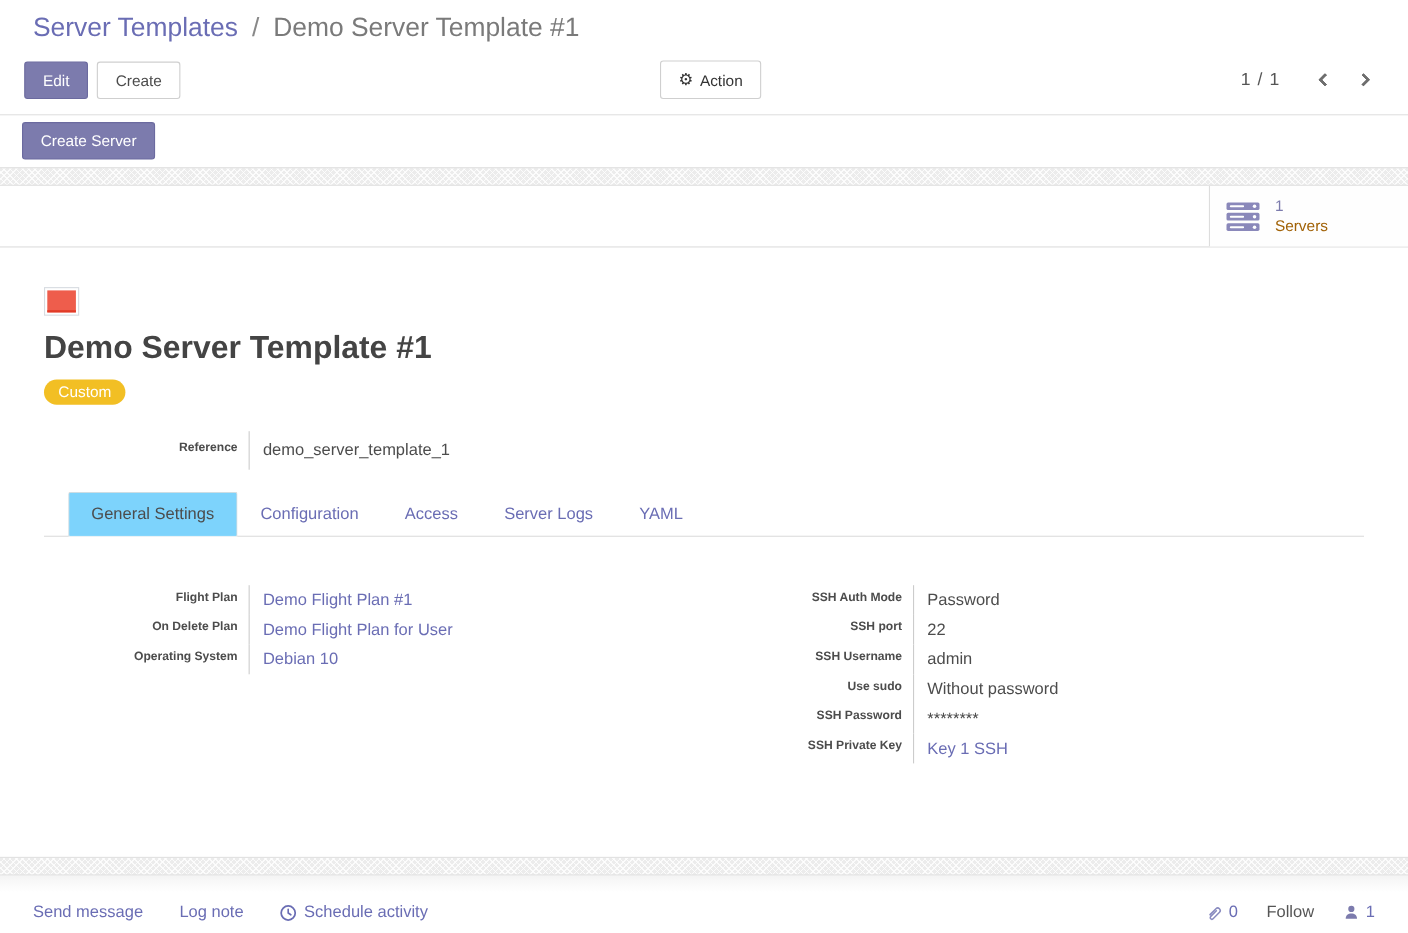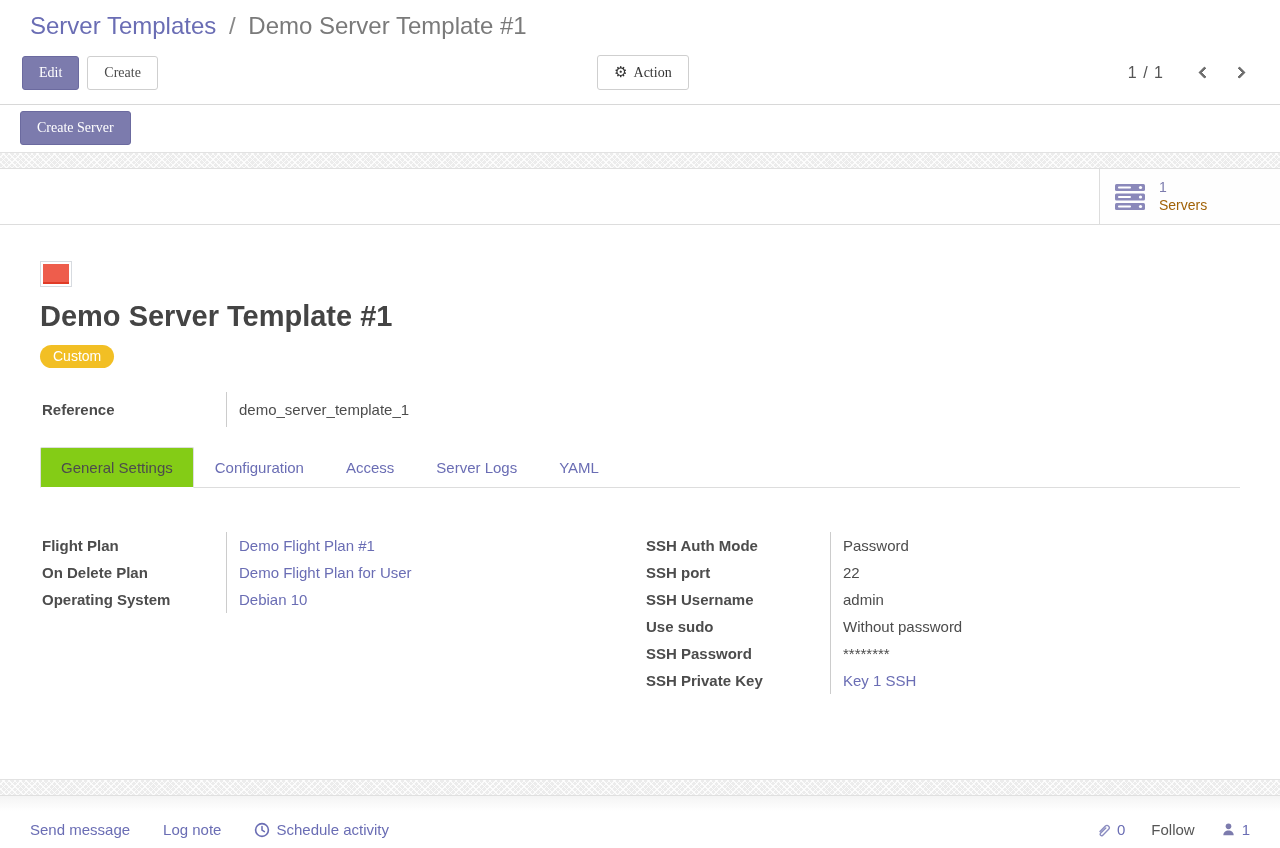--- a/index.html
+++ b/index.html
@@ -17,21 +17,21 @@
   .header { border-bottom: 1px solid #d8d8d8; padding-top: 12px; background: #fff; }
   .breadcrumb { font-size: 24px; padding: 0 30px; margin-bottom: 15px; white-space: nowrap; }
   .breadcrumb .crumb-parent { color: #6a6db4; cursor: pointer; }
   .breadcrumb .crumb-sep { color: #888; margin: 0 6px; }
   .breadcrumb .crumb-current { color: #7a7a7a; }
   .toolbar { display: flex; align-items: center; padding: 0 30px 14px 22px; }
   .toolbar-left { display: flex; gap: 8px; }
   .toolbar-center { flex: 1; display: flex; justify-content: center; }
   .toolbar-right { display: flex; align-items: center; gap: 14px; }
   .btn {
-    font-family: Liberation Serif, serif; font-size: 14px; line-height: 1;
+    font-family: Liberation Sans, sans-serif; font-size: 14px; line-height: 1;
     padding: 9px 16px; border-radius: 3px; cursor: pointer;
     border: 1px solid #cfcfcf; background: #fff; color: #4c4c4c;
   }
   .btn-primary { background: #7c7bad; border-color: #6b6a9f; color: #fff; }
   .btn-action { display: inline-flex; align-items: center; gap: 6px; color: #333; }
   .gear-glyph { font-size: 15px; line-height: 1; }
   .pager-text { font-size: 16px; color: #555; letter-spacing: 1px; margin-right: 16px; }
   .pager-btn { background: none; border: none; padding: 6px; cursor: pointer; }
   .chev { display: inline-block; width: 9px; height: 9px; border-left: 3px solid #6e6e6e; border-bottom: 3px solid #6e6e6e; border-radius: 1px; }
   .chev-left { transform: rotate(45deg); }
@@ -69,30 +69,30 @@
   }
   .avatar-fill { width: 100%; height: 100%; background: #ee5d4c; border-bottom: 2px solid #e13b27; }
   .record-title { margin-top: 13px; font-size: 29px; font-weight: bold; color: #444; }
   .badge-pill {
     display: inline-block; margin-top: 12px;
     background: #f2bf24; color: #fff; font-weight: normal; font-size: 14px;
     padding: 3px 13px 4px; border-radius: 12px;
   }
 
   .field-grid-single { margin-top: 24px; width: 560px; display: grid; grid-template-columns: 186px 1fr; }
-  .field-label { font-weight: bold; font-size: 15px; padding: 9px 10px 9px 2px; }
+  .field-label { font-weight: bold; font-size: 11px; padding: 9px 10px 9px 2px; text-align: right; }
   .field-value-cell { border-left: 1px solid #ccc; padding: 9px 0 9px 12px; font-size: 15px; }
 
   
   .tabs { margin-top: 20px; display: flex; border-bottom: 1px solid #ddd; }
   .tab { padding: 11px 20px 10px; font-size: 15px; color: #6a6db4; cursor: pointer; border: 1px solid transparent; }
   .tab.active {
-    color: #4c4c4c; background: #84cc16;
+    color: #4c4c4c; background: #7dd3fc;
     border-color: #ddd; border-bottom-color: #fff; margin-bottom: -1px;
-    border-top-left-radius: 2px; border-top-right-radius: 2px;
+    border-top-left-radius: 2px; border-top-right-radius: 2px; margin-left: 22px;
   }
 
   .tab-content { margin-top: 44px; display: grid; grid-template-columns: 1fr 1fr; }
   .group { display: grid; grid-template-columns: 186px 1fr; align-content: start; }
   .group .field-label { padding: 5px 10px 5px 2px; }
   .group .field-value-cell { padding: 5px 0 5px 12px; }
   .group-right { padding-left: 4px; }
 
   
   .chatter {

